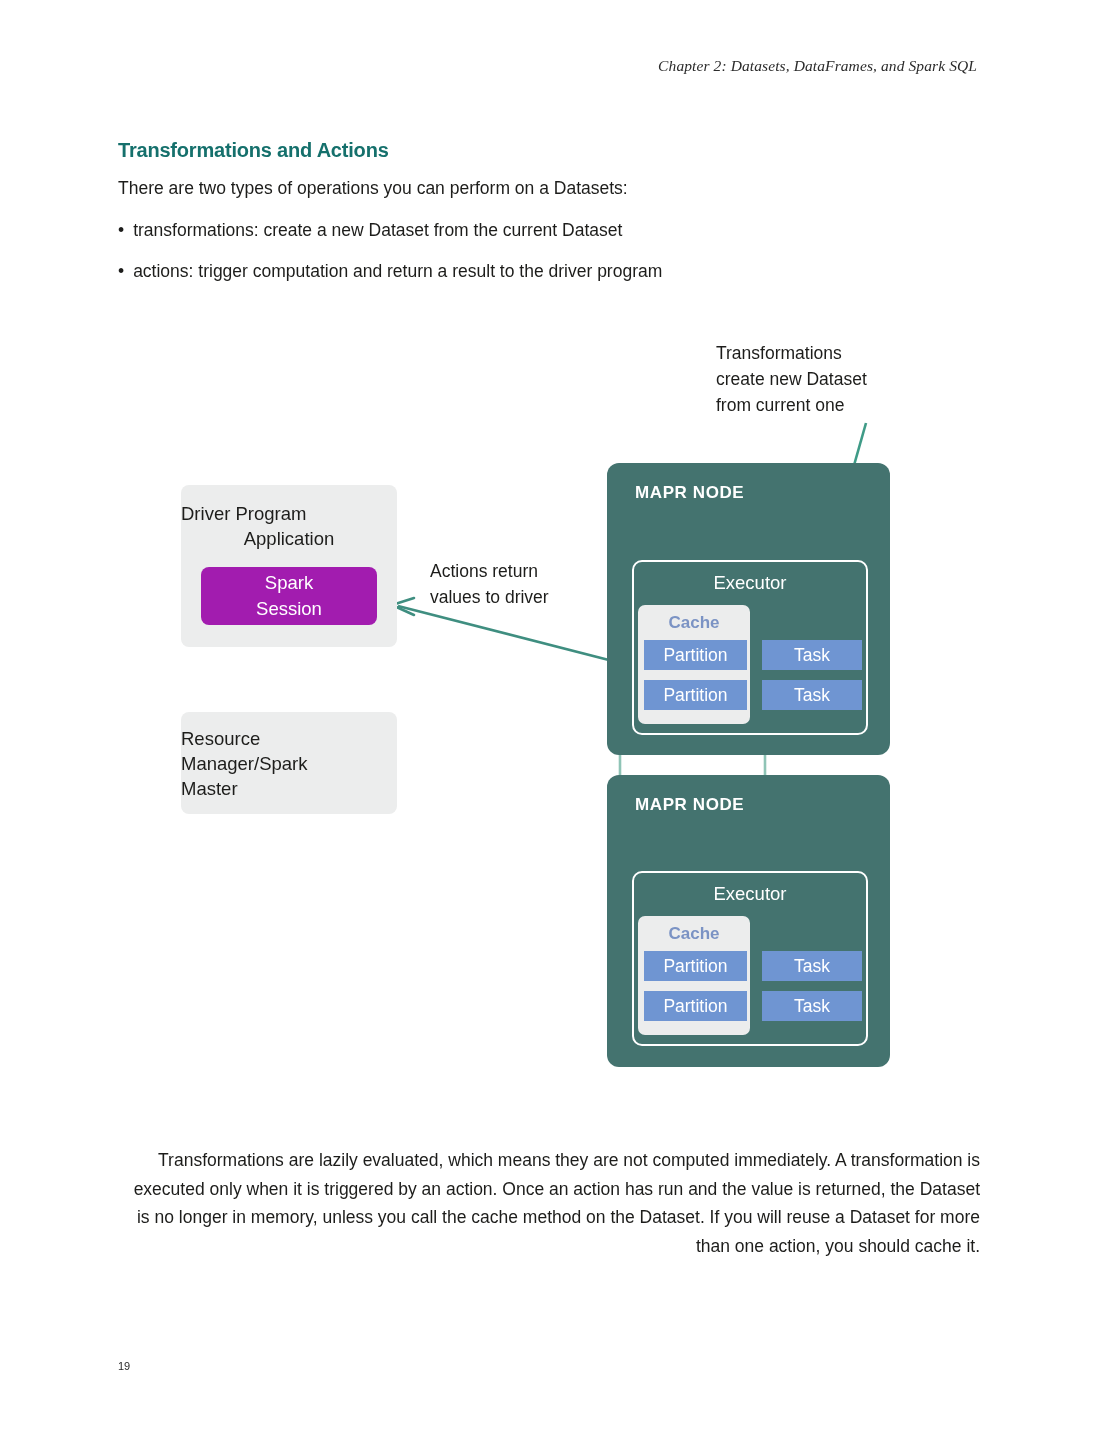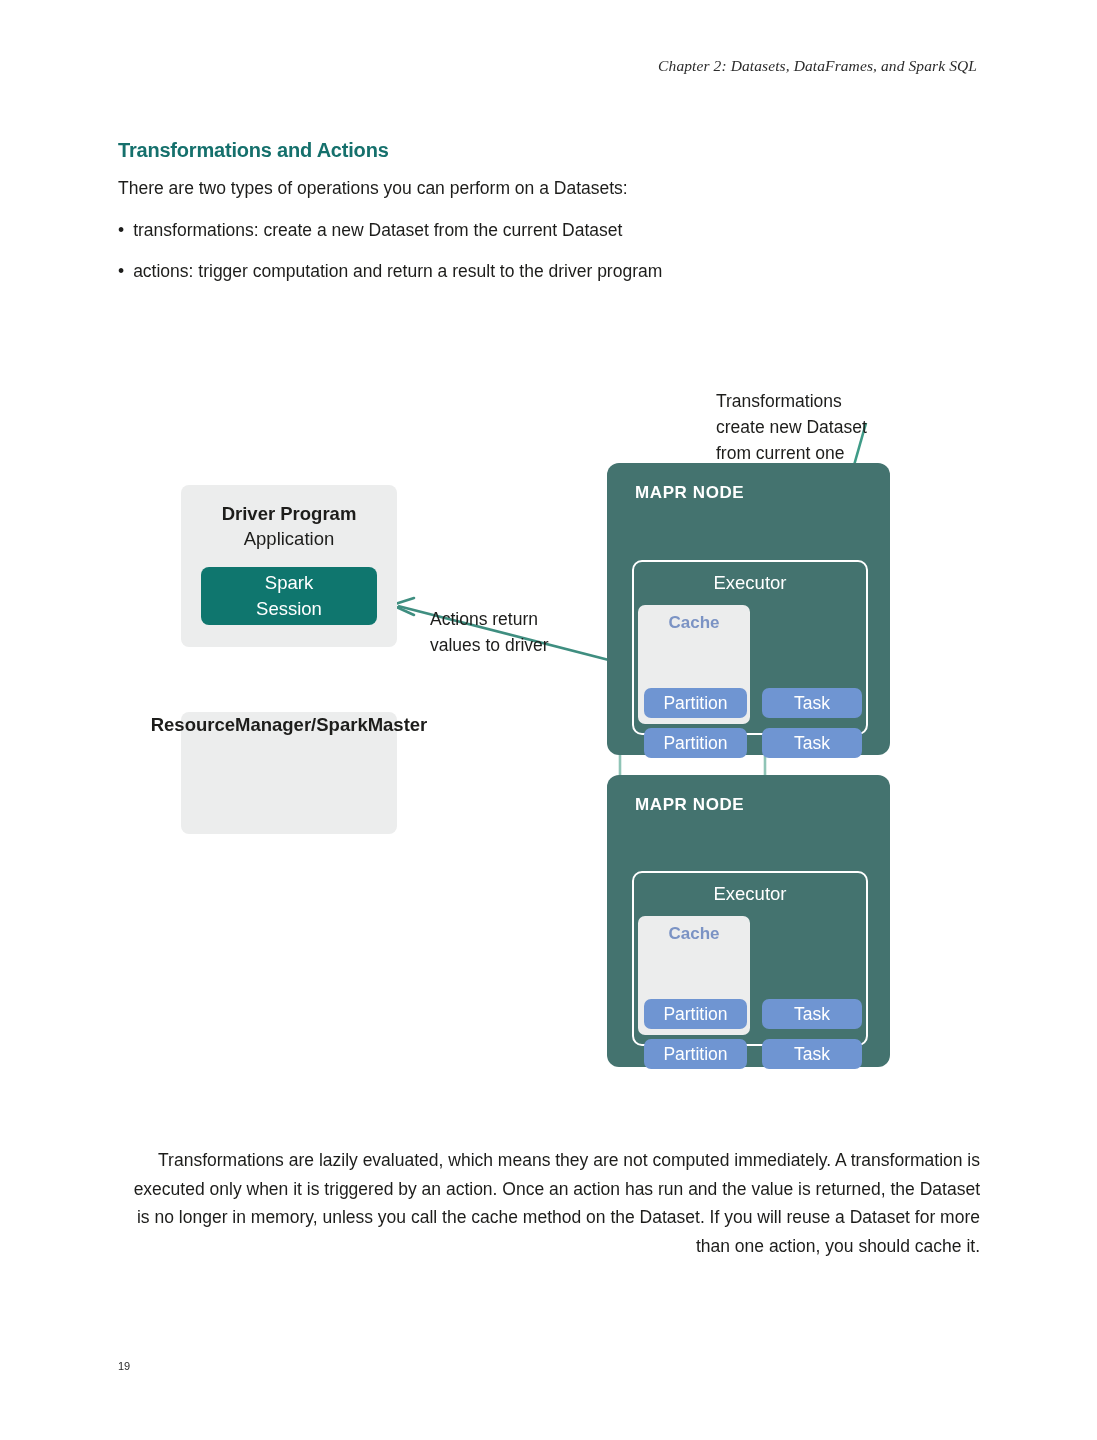--- a/index.html
+++ b/index.html
@@ -89,36 +89,35 @@
     position: absolute;
     box-sizing: border-box;
   }
 
   
   .grey-panel {
     background: #eceded;
     border-radius: 8px;
   }
   .panel-title {
-    font-weight: bold;
+    font-weight: normal;
     font-size: 18.5px;
     color: #1d1d1b;
-    text-align: center;
     line-height: 25px;
   }
   .panel-sub {
     font-size: 18.5px;
     color: #1d1d1b;
     text-align: center;
     line-height: 26px;
   }
 
   
   .spark-session {
-    background: #0f766e;
+    background: #a21caf;
     border-radius: 8px;
     color: #ffffff;
     font-size: 18.5px;
     display: flex;
     flex-direction: column;
     align-items: center;
     justify-content: center;
     line-height: 26px;
   }
 
@@ -164,37 +163,35 @@
     top: 8px;
     text-align: center;
     color: #7b93c4;
     font-weight: bold;
     font-size: 17px;
   }
 
   .partition, .task {
     position: absolute;
     background: #6f95d2;
-    border-radius: 7px;
+    border-radius: 0;
     color: #ffffff;
     font-size: 17.5px;
     display: flex;
     align-items: center;
     justify-content: center;
     box-sizing: border-box;
-    margin-top: 48px;
   }
 
   
   .callout {
     position: absolute;
     font-size: 17.5px;
     line-height: 26px;
     color: #1d1d1b;
-    margin-top: 48px;
   }
 </style>
 </head>
 <body>
 
 <div class="running-head">Chapter 2: Datasets, DataFrames, and Spark SQL</div>
 
 <div class="section-heading">Transformations and Actions</div>
 <div class="intro-line">There are two types of operations you can perform on a Datasets:</div>
 
@@ -236,21 +233,21 @@
 
 <div class="dg-box grey-panel" style="left:181px; top:485px; width:216px; height:162px;">
   <div class="panel-title" style="margin-top:16px;">Driver Program</div>
   <div class="panel-sub">Application</div>
   <div class="spark-session" style="position:absolute; left:20px; top:82px; width:176px; height:58px;">
     <span>Spark</span>
     <span>Session</span>
   </div>
 </div>
 
-<div class="dg-box grey-panel" style="left:181px; top:712px; width:216px; height:122px; display:flex; justify-content:center;">
+<div class="dg-box grey-panel" style="left:181px; top:712px; width:216px; height:102px; display:flex; flex-direction:column; justify-content:center;">
   <div class="panel-title">Resource</div>
   <div class="panel-title">Manager/Spark</div>
   <div class="panel-title">Master</div>
 </div>
 
 <div class="callout" style="left:716px; top:340px;">
   <div>Transformations</div>
   <div>create new Dataset</div>
   <div>from current one</div>
 </div>

